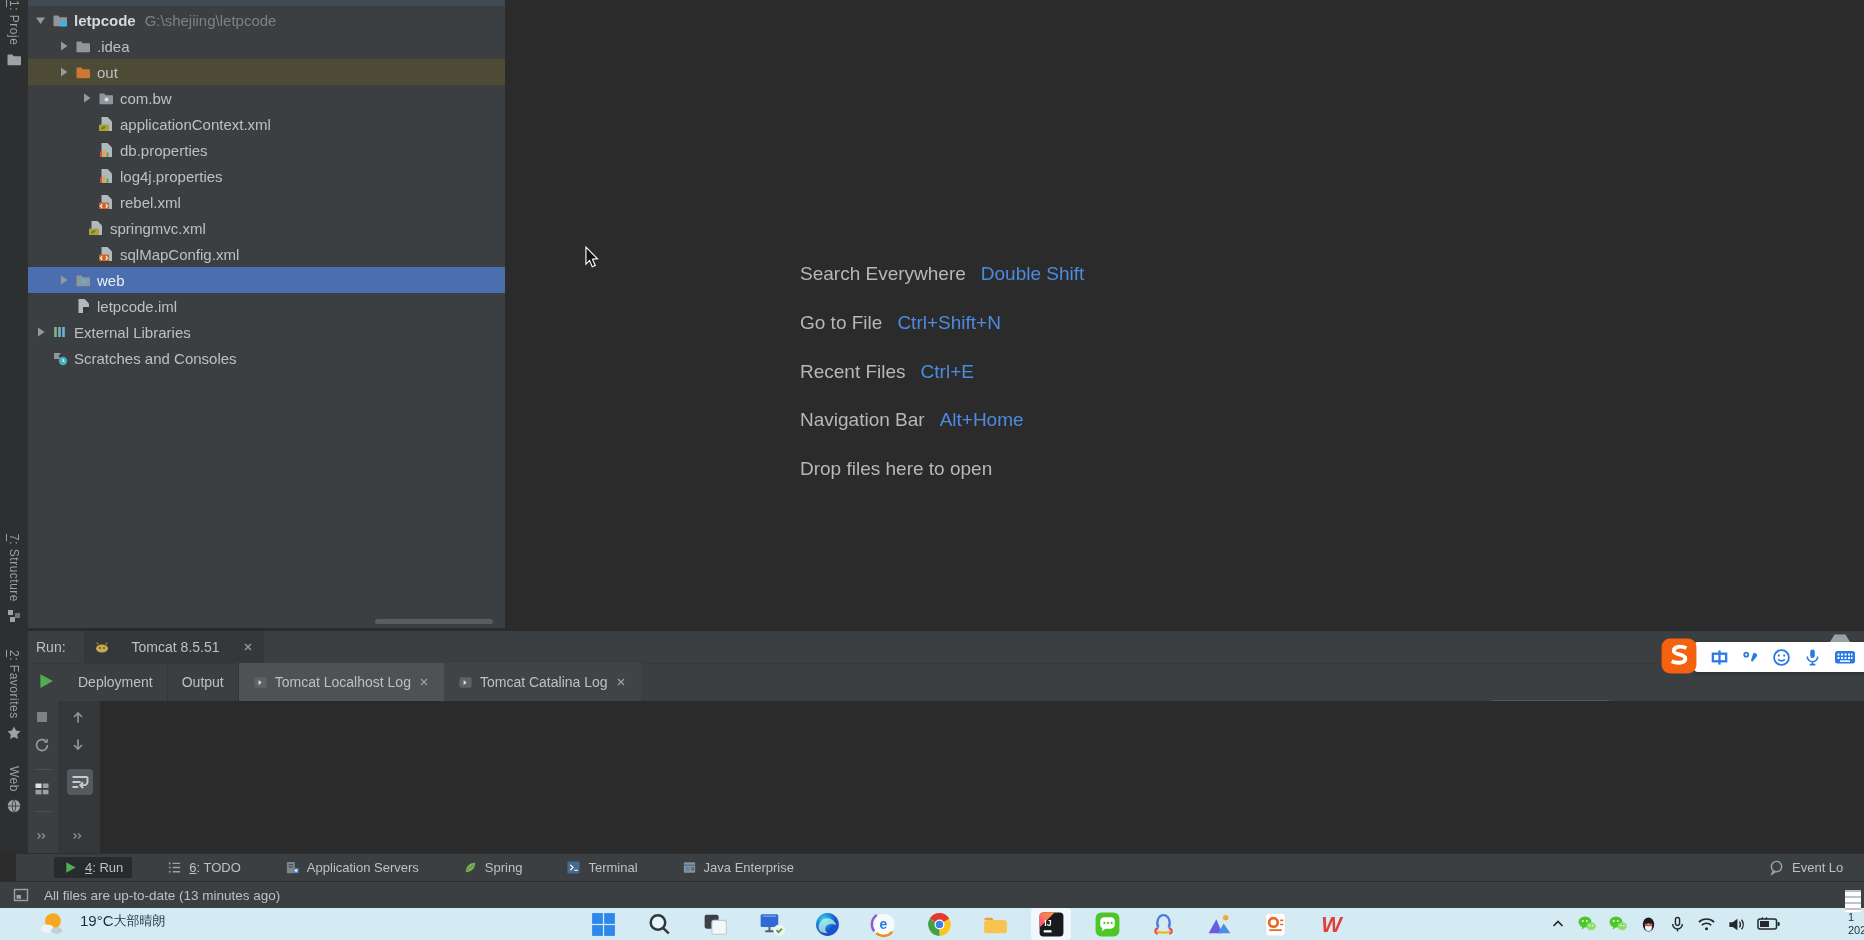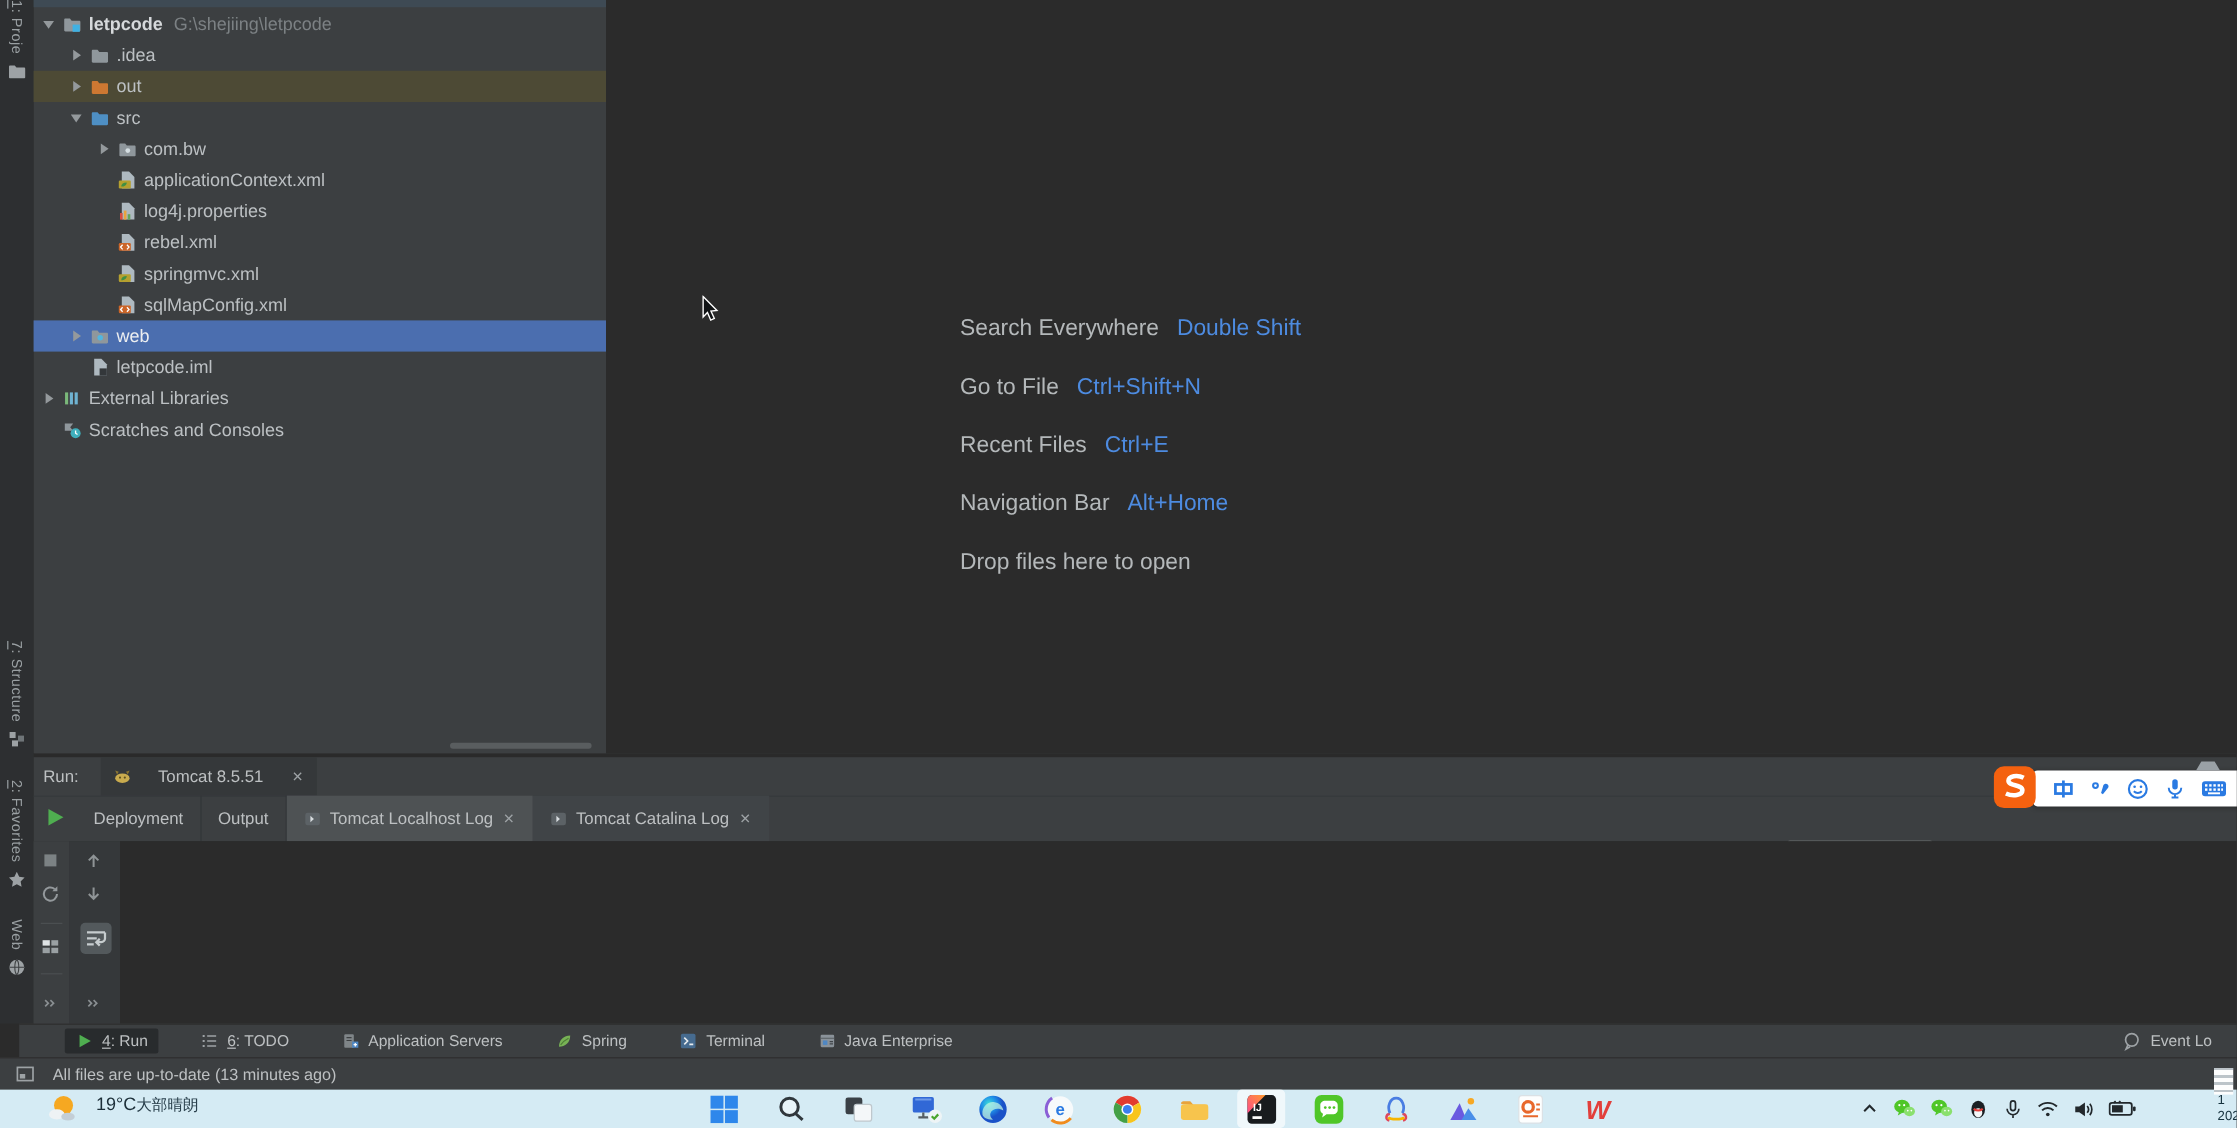--- a/index.html
+++ b/index.html
@@ -167,33 +167,20 @@
               <path d="M5.5 3.5L12 8l-6.5 4.5z" fill="#94999c"></path>
             </svg>
           </span>
           <span class="ico tw-ic" style="width: 16px; height: 16px;">
             <svg viewBox="0 0 16 16">
               <path d="M1.5 4.5c0-.6.4-1 1-1h3.8l1.4 1.8h6.3c.6 0 1 .4 1 1v7c0 .6-.4 1-1 1H2.5c-.6 0-1-.4-1-1z" fill="#cd7832"></path>
             </svg>
           </span>
           <span class="tw-name">out</span>
         </div>
-        <div class="tree-row" style="padding-left: 27px;">
-          <span class="tw-chev ico">
-            <svg viewBox="0 0 16 16">
-              <path d="M3.5 5.5h9L8 12z" fill="#94999c"></path>
-            </svg>
-          </span>
-          <span class="ico tw-ic" style="width: 16px; height: 16px;">
-            <svg viewBox="0 0 16 16">
-              <path d="M1.5 4.5c0-.6.4-1 1-1h3.8l1.4 1.8h6.3c.6 0 1 .4 1 1v7c0 .6-.4 1-1 1H2.5c-.6 0-1-.4-1-1z" fill="#4e8fc4"></path>
-            </svg>
-          </span>
-          <span class="tw-name">src</span>
-        </div>
         <div class="tree-row" style="padding-left: 50px;">
           <span class="tw-chev ico">
             <svg viewBox="0 0 16 16">
               <path d="M5.5 3.5L12 8l-6.5 4.5z" fill="#94999c"></path>
             </svg>
           </span>
           <span class="ico tw-ic" style="width: 16px; height: 16px;">
             <svg viewBox="0 0 16 16">
               <path d="M1.5 4.5c0-.6.4-1 1-1h3.8l1.4 1.8h6.3c.6 0 1 .4 1 1v7c0 .6-.4 1-1 1H2.5c-.6 0-1-.4-1-1z" fill="#8f979c"></path>
               <circle cx="8.5" cy="9.5" r="2" fill="#d5dee2"></circle>
@@ -215,34 +202,46 @@
         <div class="tree-row" style="padding-left: 50px;">
           <span class="tw-chev ico"></span>
           <span class="ico tw-ic" style="width: 16px; height: 16px;">
             <svg viewBox="0 0 16 16">
               <path d="M3.5 1h6L14 5.5V15H3.5z" fill="#aeb9c0"></path>
               <rect x="2" y="9.5" width="2.2" height="5.5" fill="#d64f42"></rect>
               <rect x="5.2" y="7.5" width="2.2" height="7.5" fill="#e9a33c"></rect>
               <rect x="8.4" y="10.5" width="2.2" height="4.5" fill="#62a35c"></rect>
             </svg>
           </span>
+          <span class="tw-name">db.properties</span>
+        </div>
+        <div class="tree-row" style="padding-left: 50px;">
+          <span class="tw-chev ico"></span>
+          <span class="ico tw-ic" style="width: 16px; height: 16px;">
+            <svg viewBox="0 0 16 16">
+              <path d="M3.5 1h6L14 5.5V15H3.5z" fill="#aeb9c0"></path>
+              <rect x="2" y="9.5" width="2.2" height="5.5" fill="#d64f42"></rect>
+              <rect x="5.2" y="7.5" width="2.2" height="7.5" fill="#e9a33c"></rect>
+              <rect x="8.4" y="10.5" width="2.2" height="4.5" fill="#62a35c"></rect>
+            </svg>
+          </span>
           <span class="tw-name">log4j.properties</span>
         </div>
         <div class="tree-row" style="padding-left: 50px;">
           <span class="tw-chev ico"></span>
           <span class="ico tw-ic" style="width: 16px; height: 16px;">
             <svg viewBox="0 0 16 16">
               <path d="M3.5 1h6L14 5.5V15H3.5z" fill="#aeb9c0"></path>
               <rect x="1" y="8.5" width="10" height="6.5" rx="1" fill="#cb6528"></rect>
               <path d="M4.2 10l-1.7 1.9 1.7 1.9M7.8 10l1.7 1.9-1.7 1.9" stroke="#fff" stroke-width="1.1" fill="none"></path>
             </svg>
           </span>
           <span class="tw-name">rebel.xml</span>
         </div>
-        <div class="tree-row" style="padding-left: 50px; text-align: center;">
+        <div class="tree-row" style="padding-left: 40px; text-align: center;">
           <span class="tw-chev ico"></span>
           <span class="ico tw-ic" style="width: 16px; height: 16px;">
             <svg viewBox="0 0 16 16">
               <path d="M3.5 1h6L14 5.5V15H3.5z" fill="#aeb9c0"></path>
               <rect x="1" y="8.5" width="10" height="6.5" rx="1" fill="#b5a02f"></rect>
               <path d="M3 13.5c0-2.2 1.8-3.5 4.6-3.5 0 2.2-1.8 3.5-4.6 3.5z" fill="#3f8f44"></path>
             </svg>
           </span>
           <span class="tw-name">springmvc.xml</span>
         </div>

